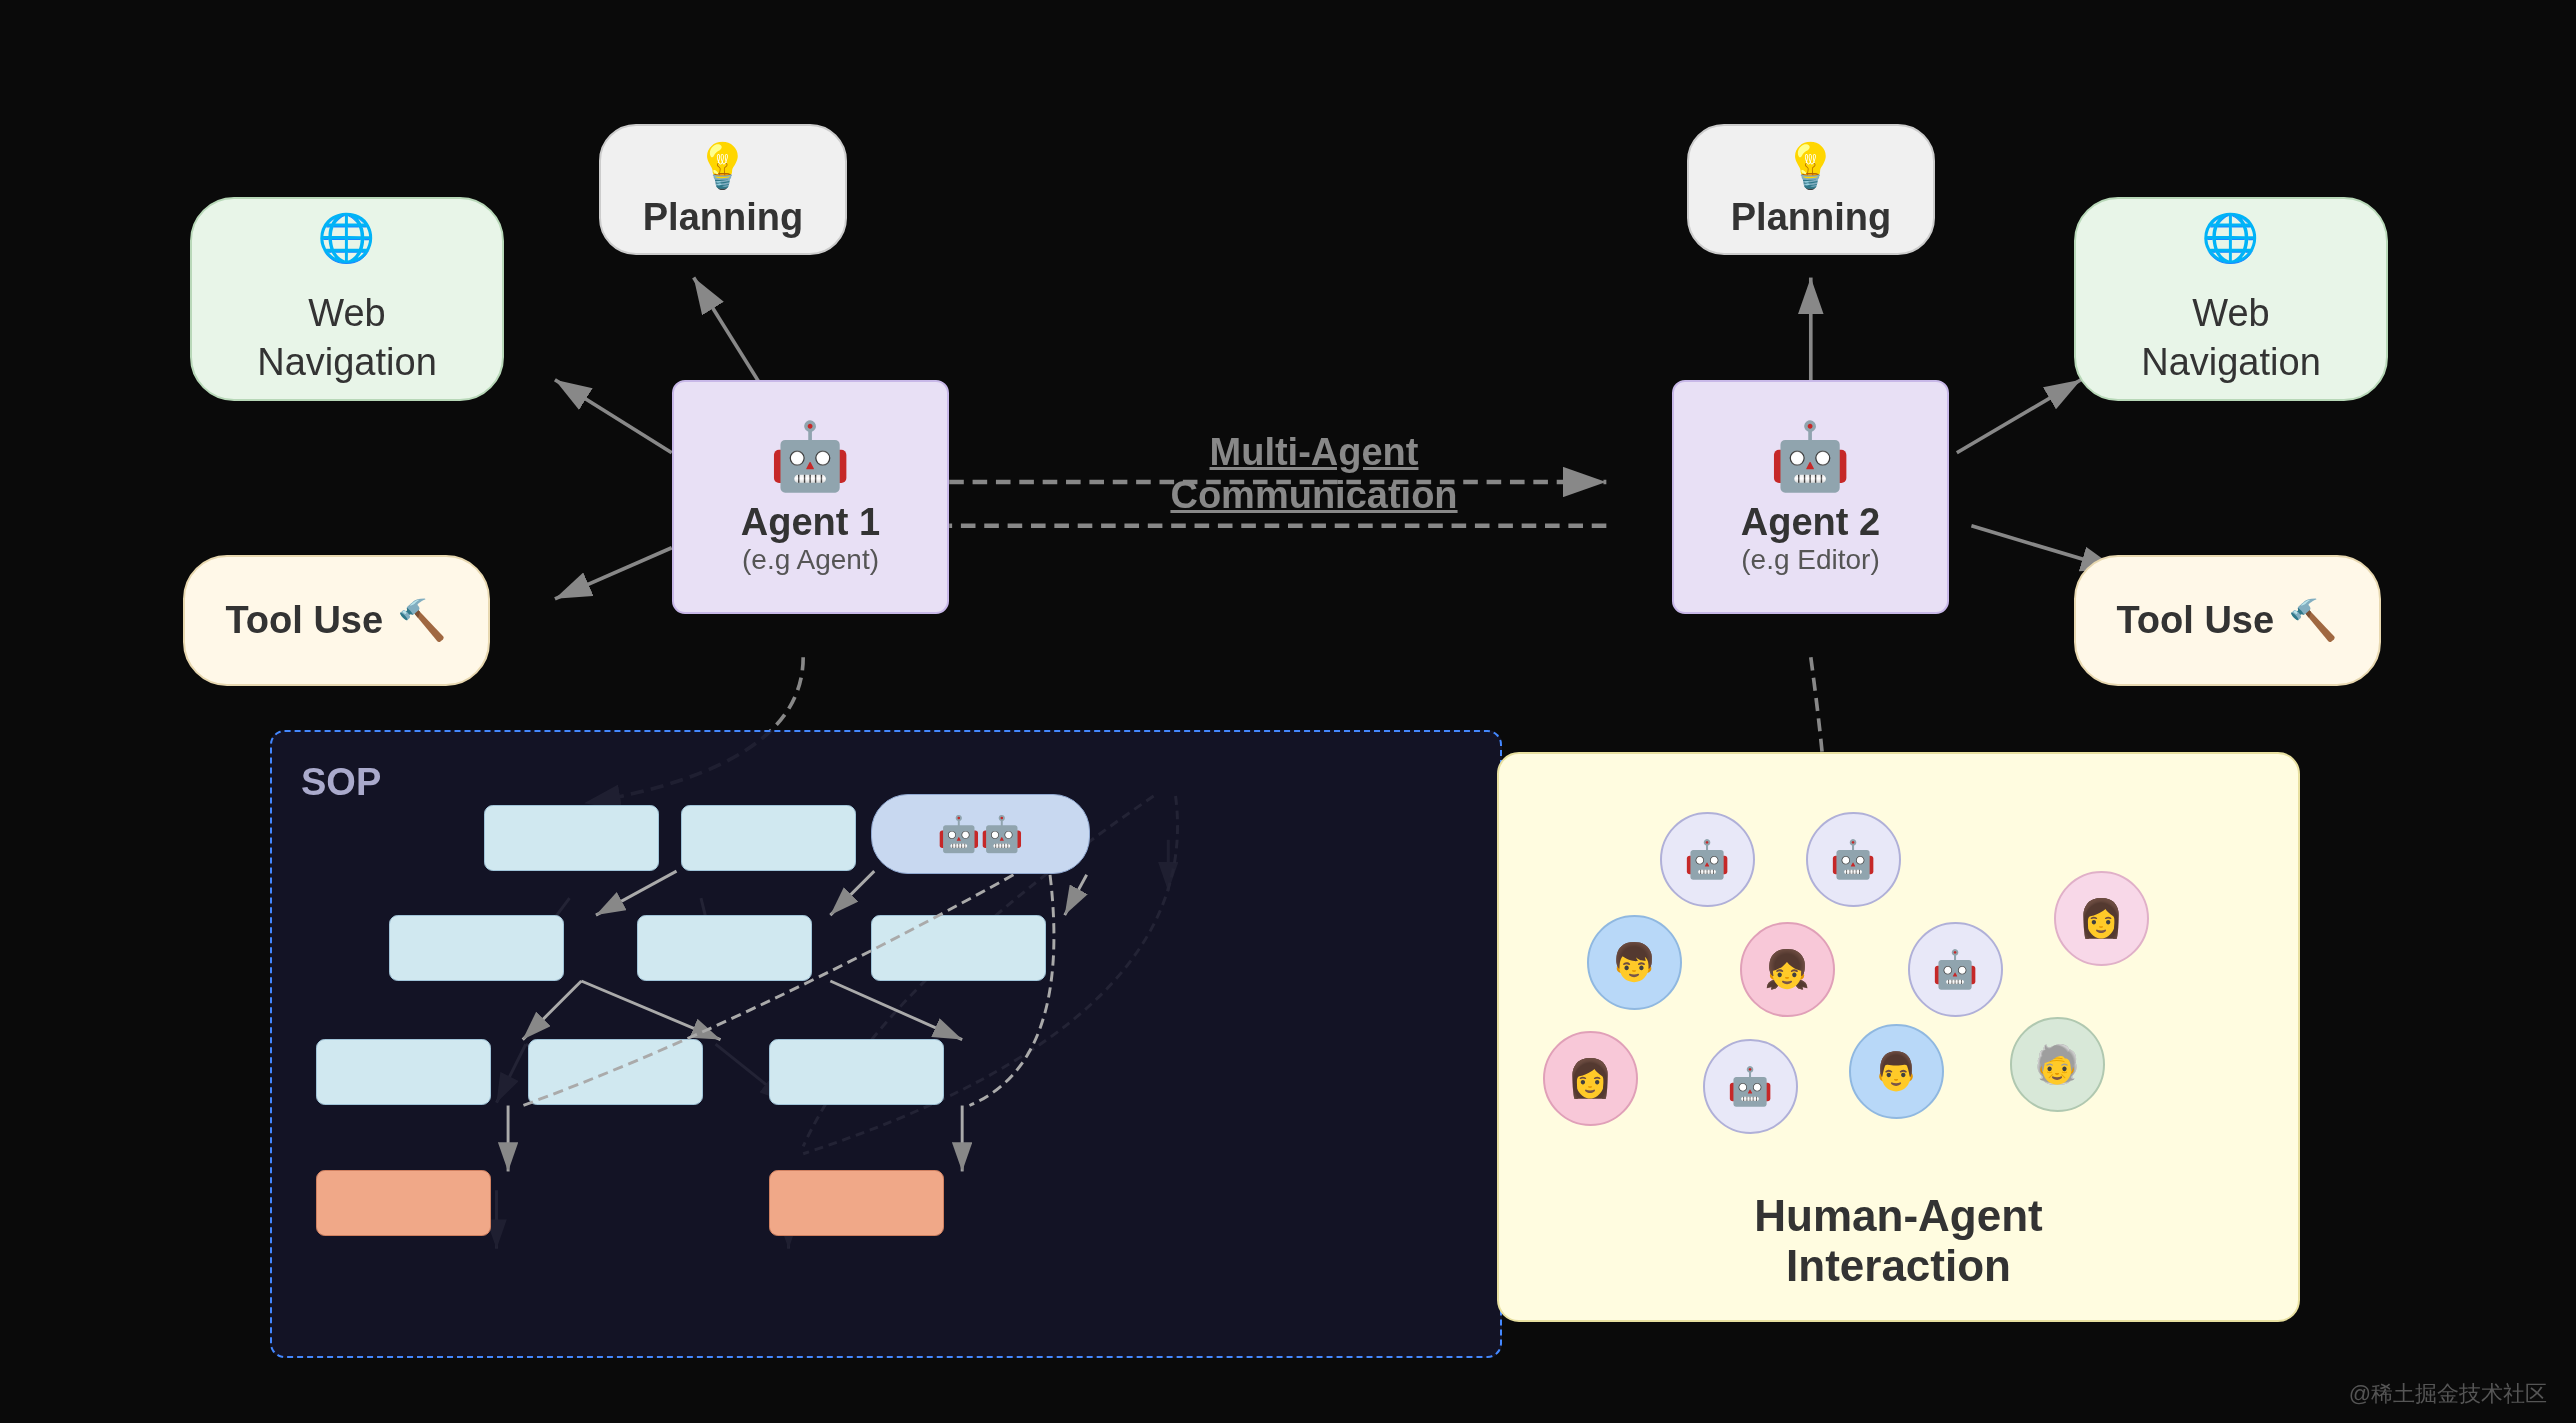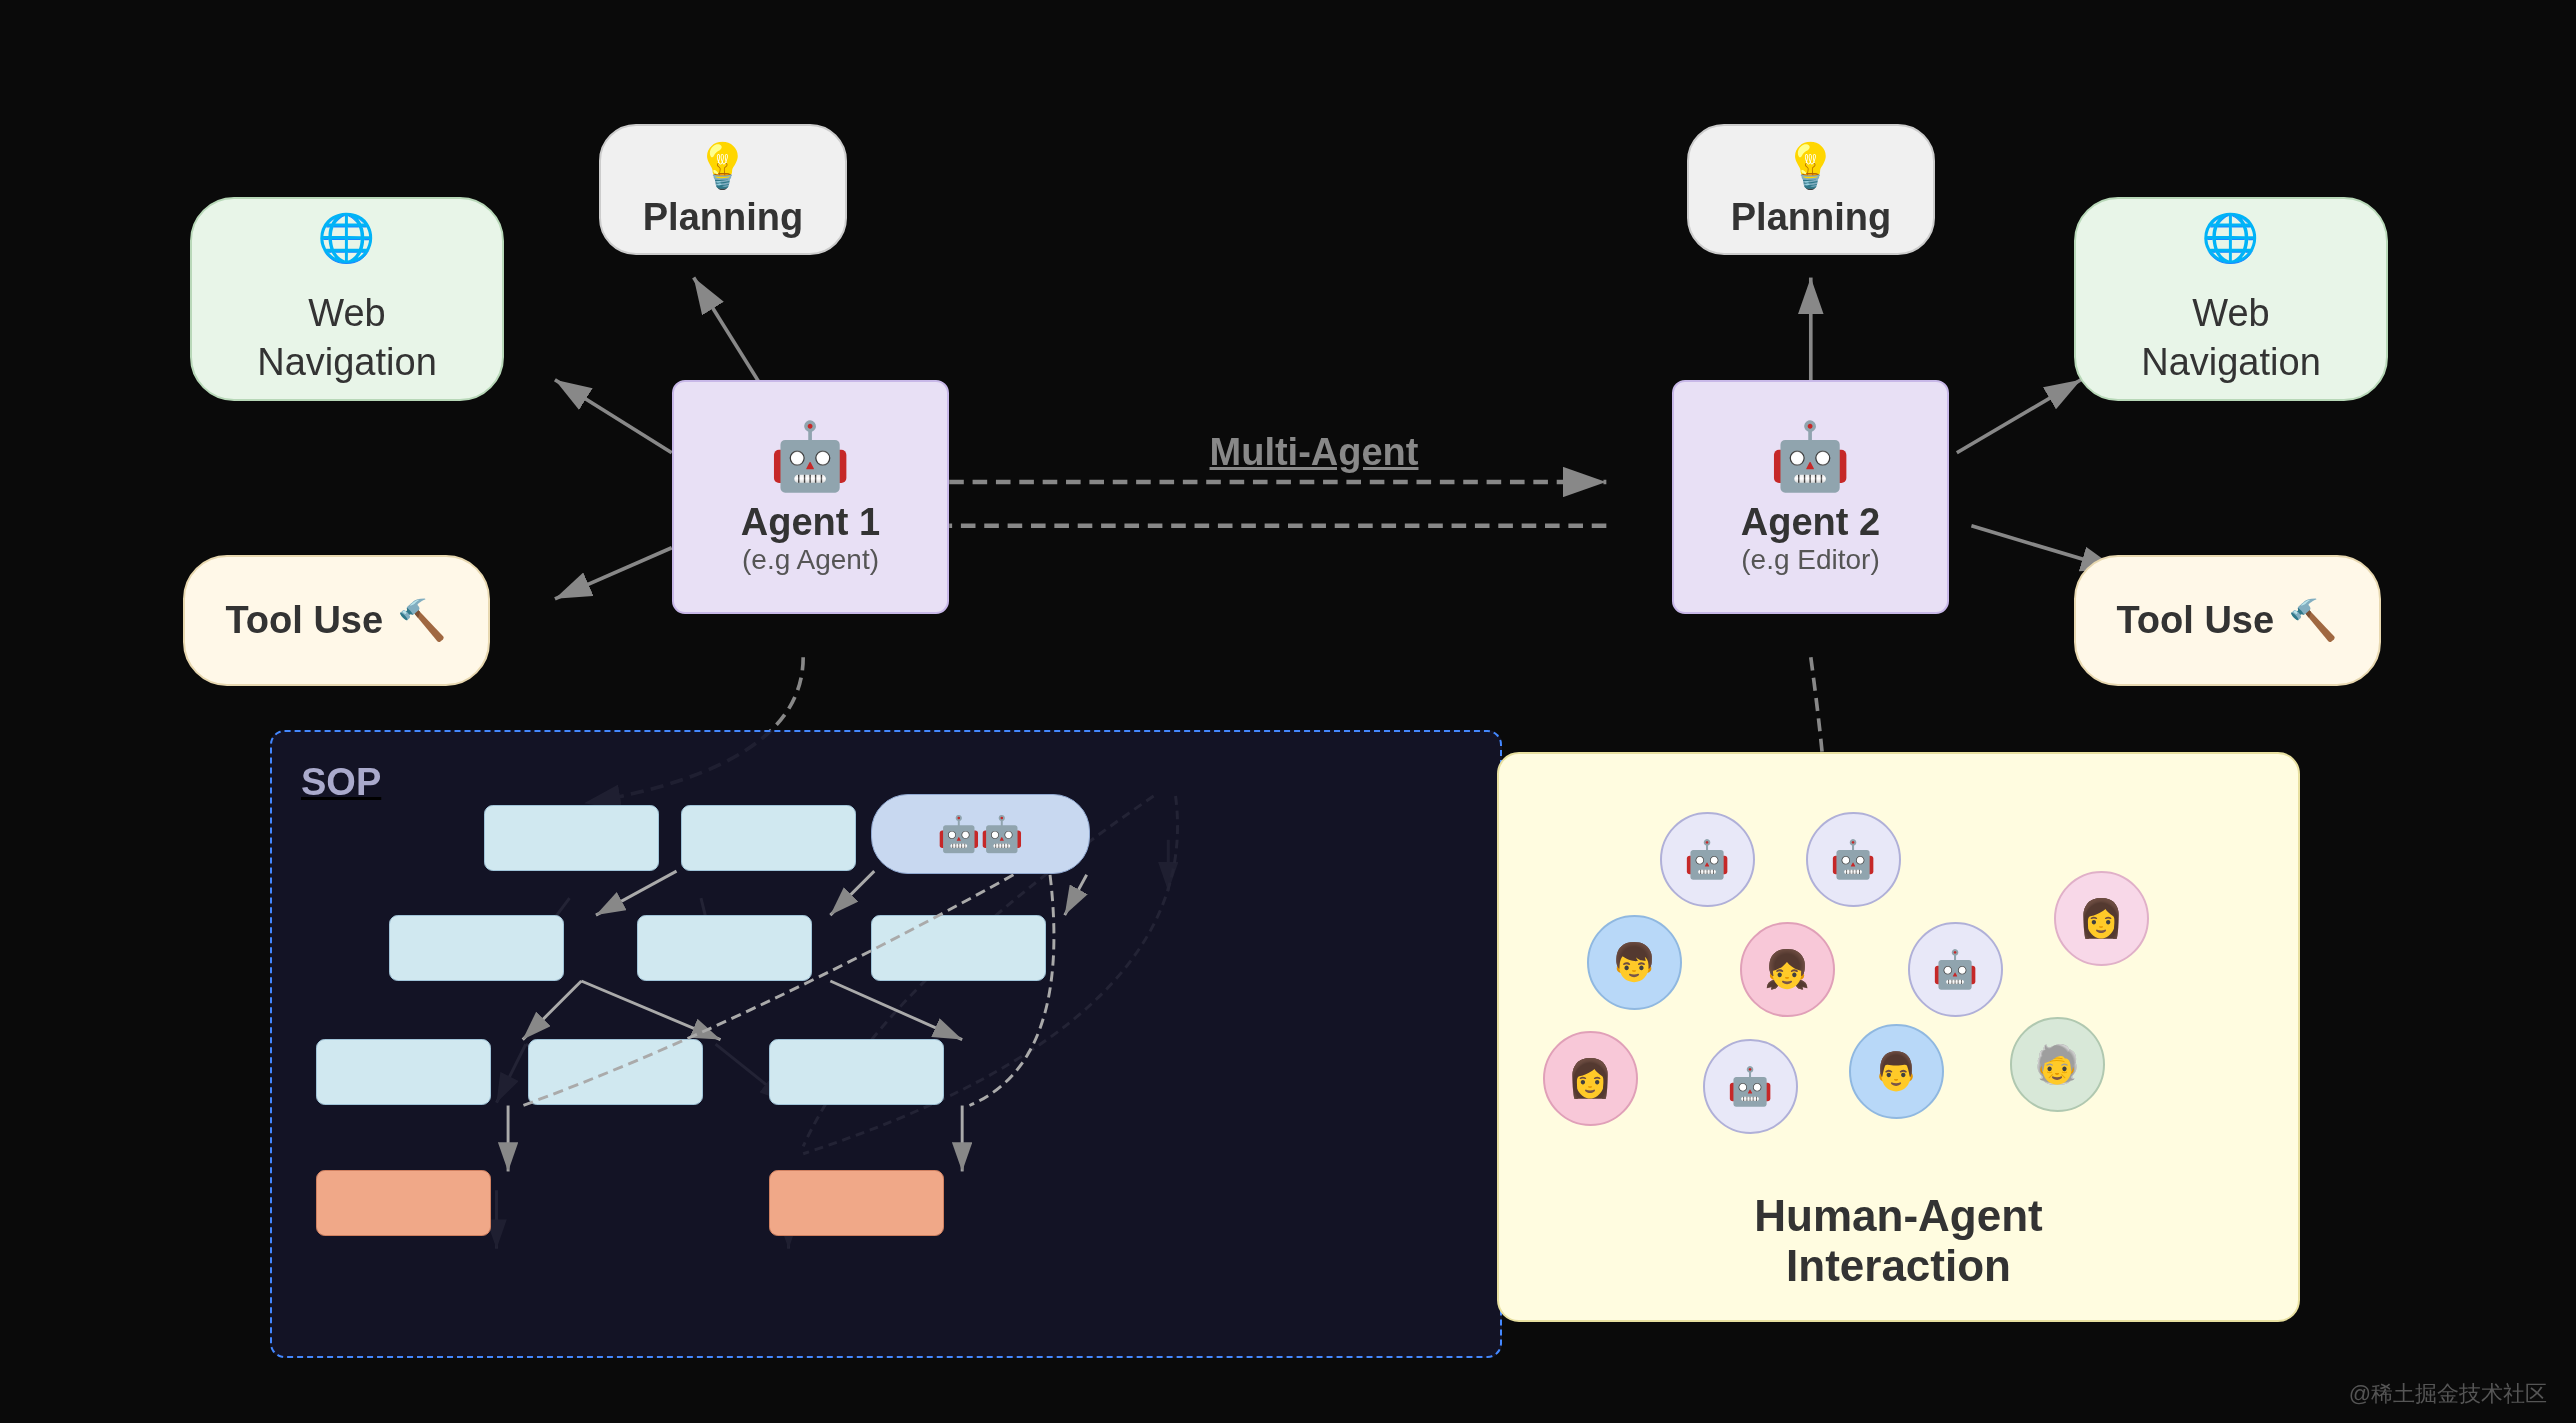--- a/index.html
+++ b/index.html
@@ -307,23 +307,24 @@
     <div class="tool-icon">🔨</div>
   </div>
 
   <div class="tool-use-bubble" style="left: 2074px; top: 555px; width: 307px; height: 131px; flex-direction: row; gap: 14.6px;">
     <div class="bubble-label">Tool Use</div>
     <div class="tool-icon">🔨</div>
   </div>
 
   <div class="communication-label" style="left: 1095px; top: 431px; width: 438px; text-decoration: underline;">
     <div>Multi-Agent</div>
-  </div>
-
-  <div class="sop-box" style="left: 270px; top: 730px; width: 1232px; height: 628px; text-decoration: underline;">
+    <div>Communication</div>
+  </div>
+
+  <div class="sop-box" style="left: 270px; top: 730px; width: 1232px; height: 628px;">
     <div class="sop-label">SOP</div>
 
     <div class="sop-node" style="left: 212px; top: 73px; width: 175px; height: 66px;"></div>
     <div class="sop-node" style="left: 409px; top: 73px; width: 175px; height: 66px;"></div>
 
     <div class="sop-agent-node" style="left: 599px; top: 62px; width: 219px; height: 80px; font-size: 35px;">
       🤖🤖
     </div>
 
     <div class="sop-node" style="left: 117px; top: 183px; width: 175px; height: 66px;"></div>

